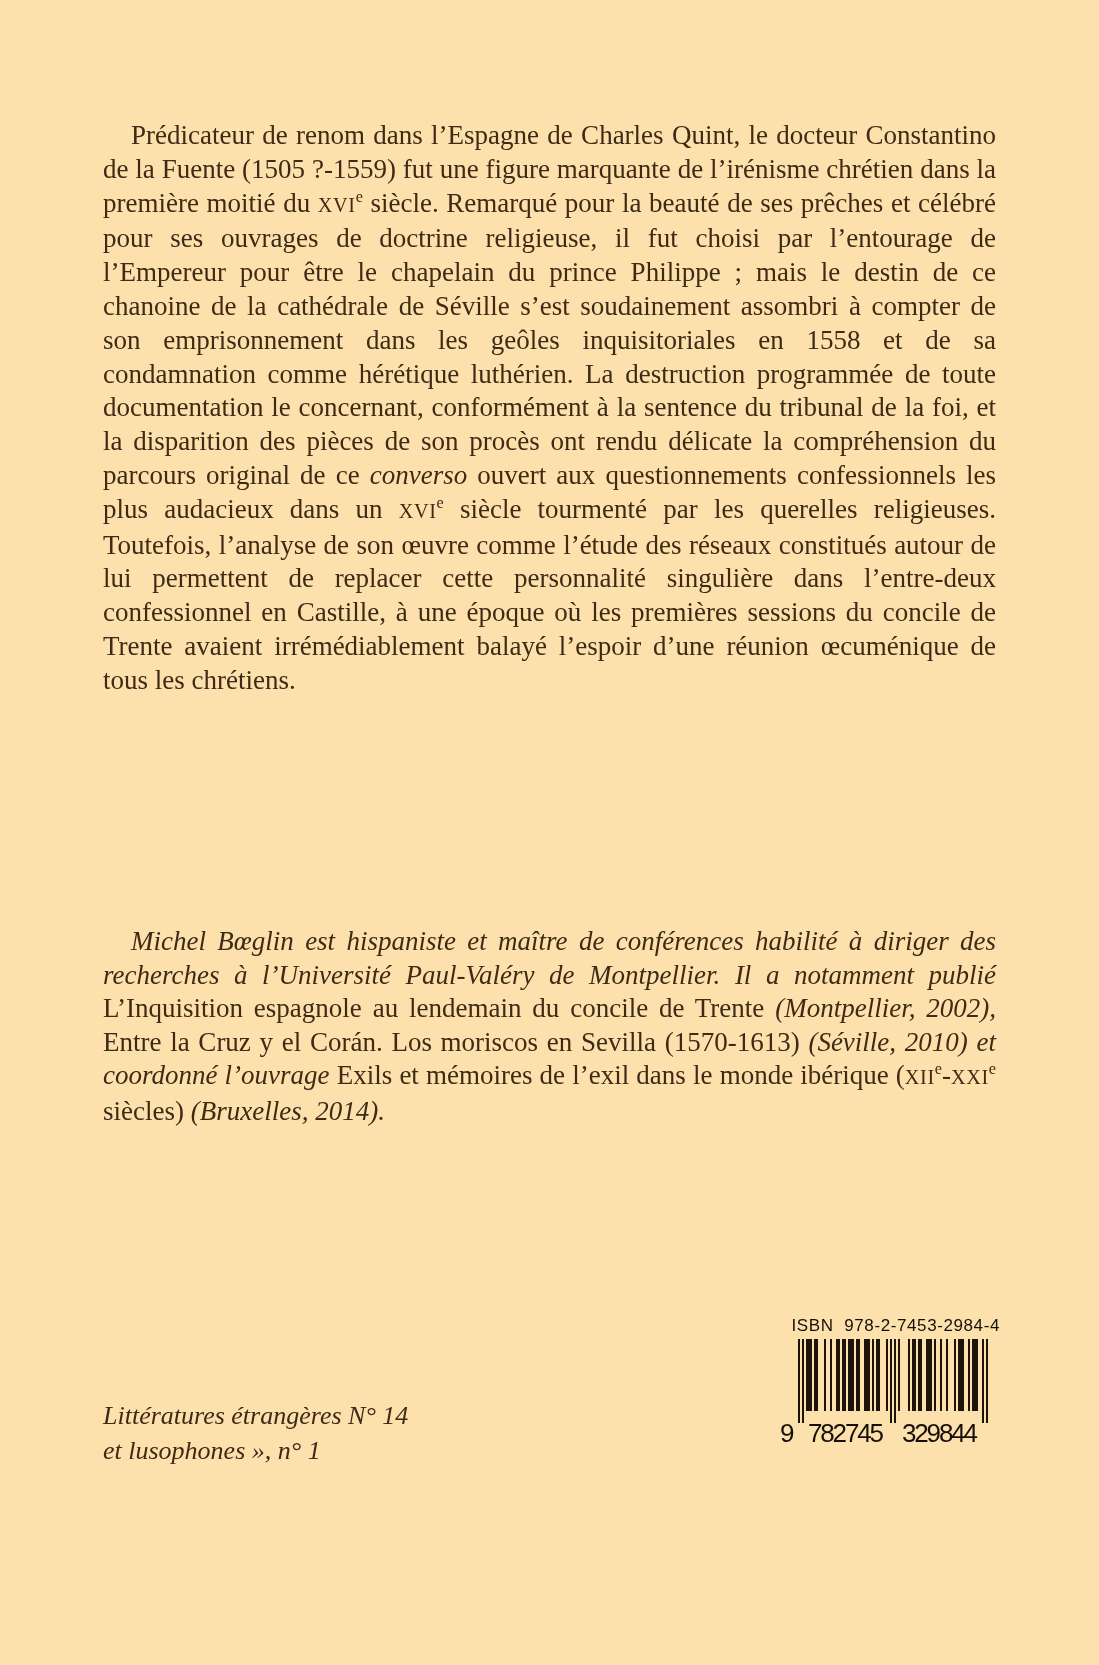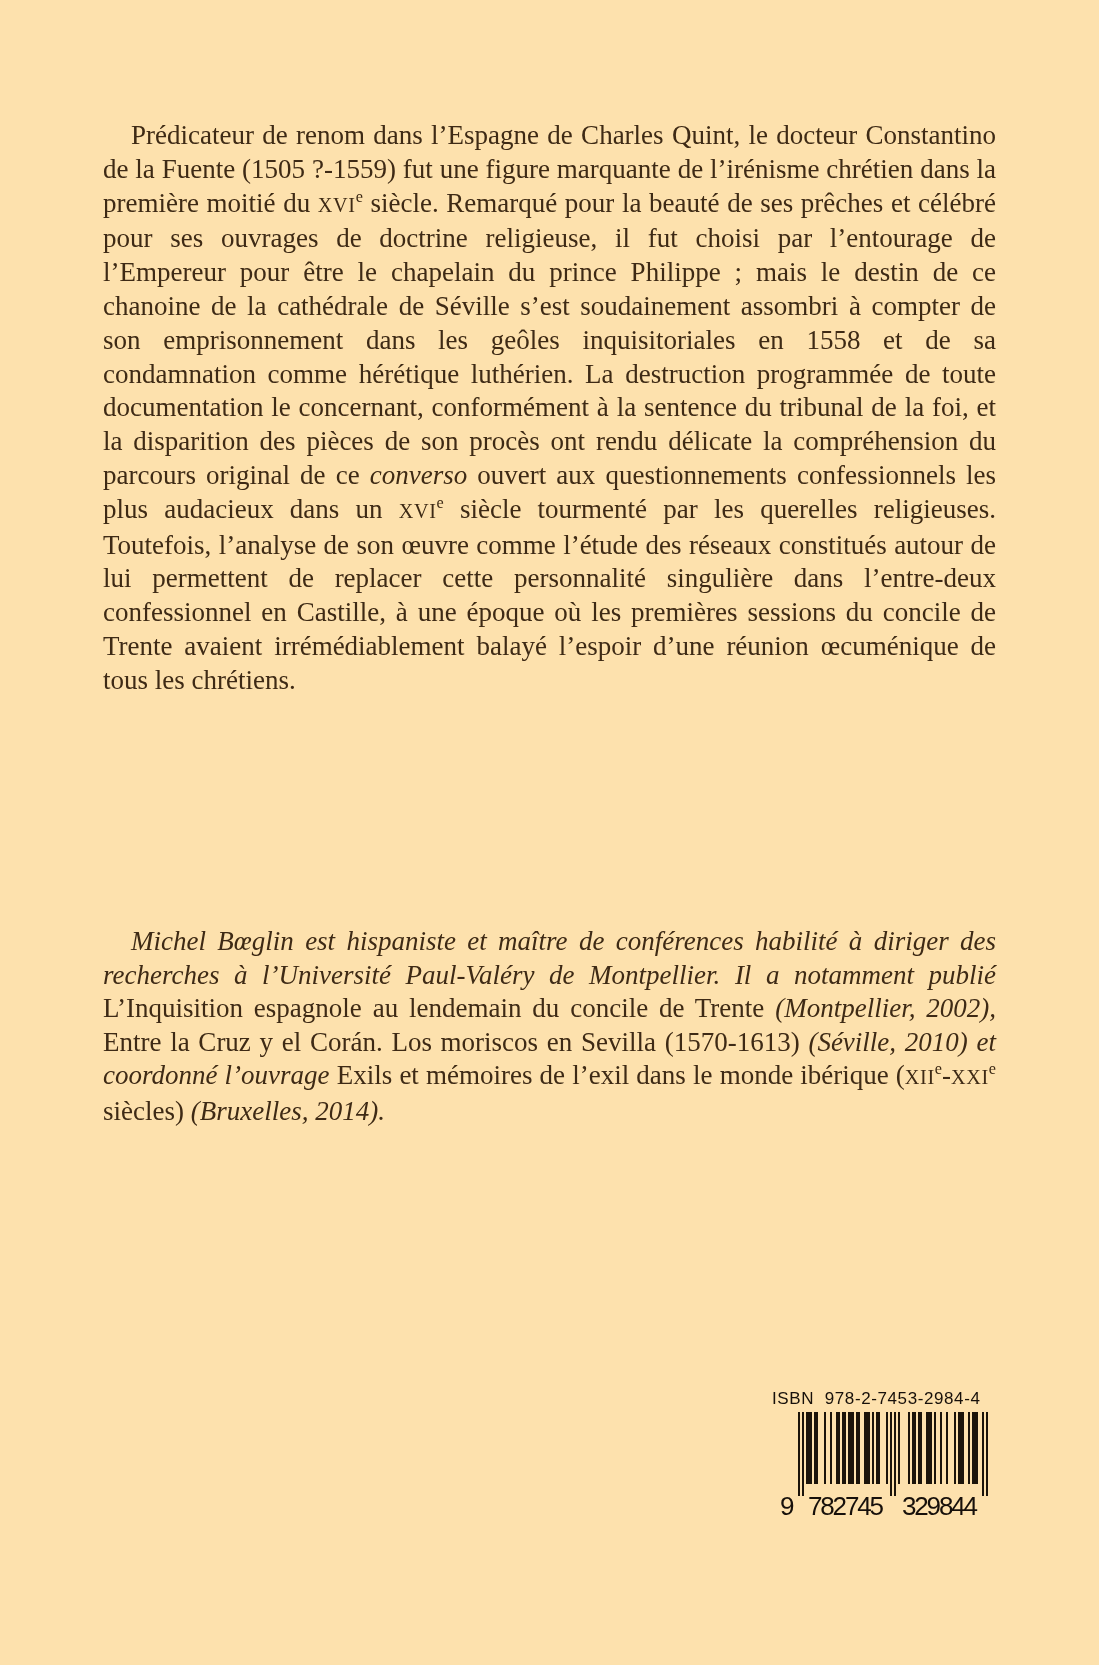--- a/index.html
+++ b/index.html
@@ -41,23 +41,23 @@
     left: 103px;
     top: 1398px;
     width: 600px;
     font-size: 26px;
     line-height: 35px;
     font-style: italic;
   }
   .barcode-block {
     position: absolute;
     left: 772px;
-    top: 1389px;
+    top: 1316px;
     width: 228px;
-    text-align: left;
+    text-align: right;
     color: #17100a;
   }
   .isbn-label {
     font-family: "Liberation Sans", sans-serif;
     font-size: 17px;
     letter-spacing: 0.6px;
     white-space: pre;
     margin: 0 0 3px 0;
   }
   .barcode-svg { display: block; margin: 0 auto; }
@@ -65,20 +65,22 @@
 </head>
 <body>
 
 <div class="page">
 
   <p class="synopsis"><span>Prédicateur de renom dans l’Espagne de Charles Quint, le docteur Constantino de la Fuente (1505 ?-1559) fut une figure marquante de l’irénisme chrétien dans la première moitié du </span><span class="sc">XVI</span><sup>e</sup><span> siècle. Remarqué pour la beauté de ses prêches et célébré pour ses ouvrages de doctrine religieuse, il fut choisi par l’entourage de l’Empereur pour être le chapelain du prince Philippe ; mais le destin de ce chanoine de la cathédrale de Séville s’est soudainement assombri à compter de son emprisonnement dans les geôles inquisitoriales en 1558 et de sa condamnation comme hérétique luthérien. La destruction programmée de toute documentation le concernant, conformément à la sentence du tribunal de la foi, et la disparition des pièces de son procès ont rendu délicate la compréhension du parcours original de ce </span><span class="italic">converso</span><span> ouvert aux questionnements confessionnels les plus audacieux dans un </span><span class="sc">XVI</span><sup>e</sup><span> siècle tourmenté par les querelles religieuses. Toutefois, l’analyse de son œuvre comme l’étude des réseaux constitués autour de lui permettent de replacer cette personnalité singulière dans l’entre-deux confessionnel en Castille, à une époque où les premières sessions du concile de Trente avaient irrémédiablement balayé l’espoir d’une réunion œcuménique de tous les chrétiens.</span></p>
 
   <p class="bio"><span class="italic">Michel Bœglin est hispaniste et maître de conférences habilité à diriger des recherches à l’Université Paul-Valéry de Montpellier. Il a notamment publié </span><span class="roman">L’Inquisition espagnole au lendemain du concile de Trente </span><span class="italic">(Montpellier, 2002), </span><span class="roman">Entre la Cruz y el Corán. Los moriscos en Sevilla (1570-1613) </span><span class="italic">(Séville, 2010) et coordonné l’ouvrage </span><span class="roman">Exils et mémoires de l’exil dans le monde ibérique (</span><span class="roman sc">XII</span><sup class="roman">e</sup><span class="roman">-</span><span class="roman sc">XXI</span><sup class="roman">e</sup><span class="roman"> siècles) </span><span class="italic">(Bruxelles, 2014).</span></p>
 
   <div class="series">
+    <div>Littératures étrangères N° 14</div>
+    <div>et lusophones », n° 1</div>
   </div>
 
   <div class="barcode-block">
     <div class="isbn-label">ISBN  978-2-7453-2984-4</div>
     <svg class="barcode-svg" width="216" height="106" viewBox="0 0 216 106" aria-hidden="true">
         <rect x="20" y="0" width="2" height="84" fill="#1c140a"></rect>
         <rect x="24" y="0" width="2" height="84" fill="#1c140a"></rect>
         <rect x="28" y="0" width="2" height="72" fill="#1c140a"></rect>
         <rect x="30" y="0" width="2" height="72" fill="#1c140a"></rect>
         <rect x="32" y="0" width="2" height="72" fill="#1c140a"></rect>

